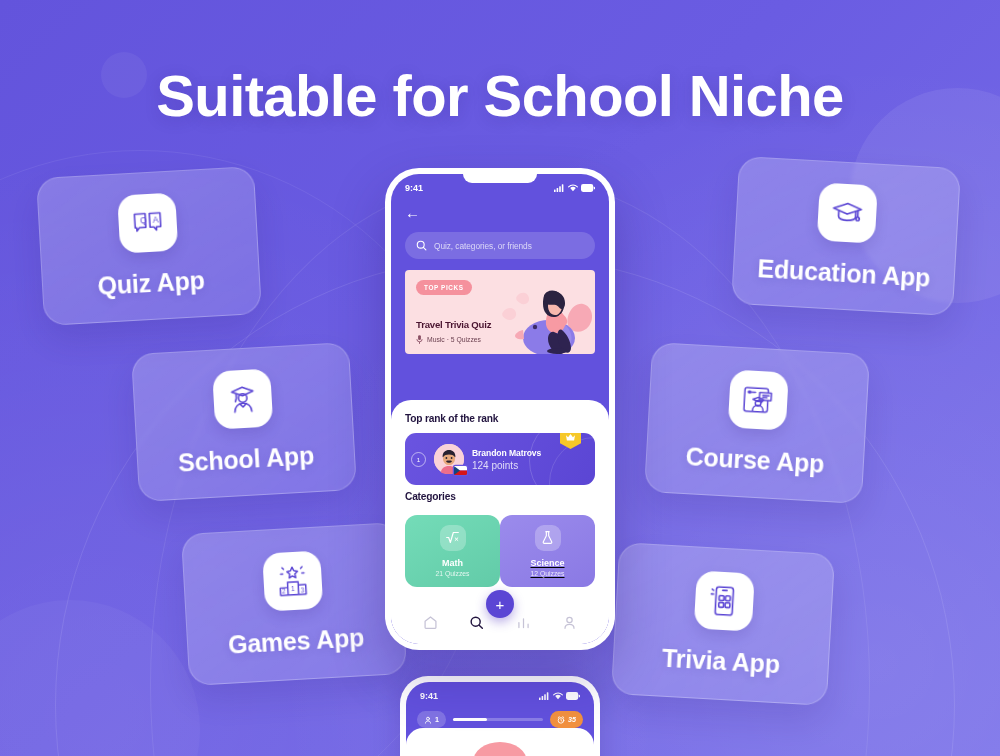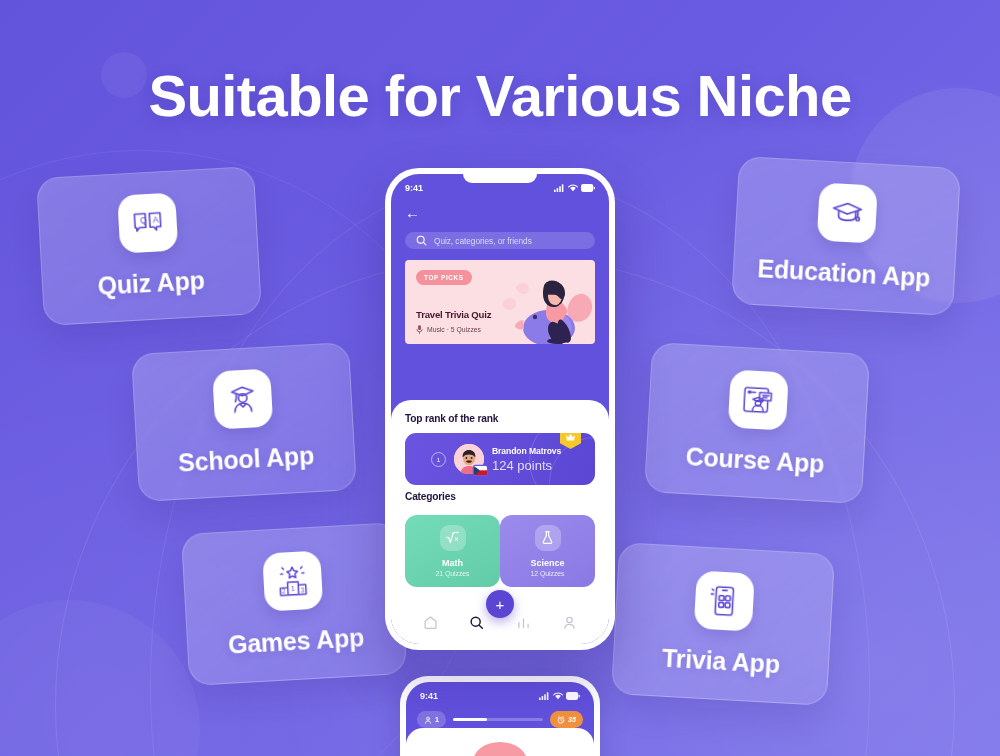--- a/index.html
+++ b/index.html
@@ -102,21 +102,21 @@
   .navrow{
     display:flex; align-items:center; padding:6px 14px 0; position:relative; height:26px;
   }
   .navrow .back{ color:#fff; font-size:15px; line-height:1; }
   .navrow .title{
     position:absolute; left:0; right:0; text-align:center;
     color:#fff; font-size:13.5px; font-weight:bold; letter-spacing:-.2px;
   }
   .searchbar{
     margin:10px 14px 0;
-    height:17px; border-radius:14px;
+    height:27px; border-radius:14px;
     background:rgba(255,255,255,.16);
     display:flex; align-items:center; gap:7px; padding:0 11px;
   }
   .searchbar .ph{ color:rgba(255,255,255,.72); font-size:8.3px; letter-spacing:-.05px; }
 
   
   .banner{
     margin:11px 14px 0; height:84px;
     border-radius:4px; background:#FCDFE2;
     position:relative; overflow:hidden;
@@ -142,41 +142,41 @@
   .sheet{
     position:absolute; left:0; right:0; top:226px; bottom:0;
     background:#fff; border-radius:20px 20px 28px 28px;
     padding:13px 14px 0;
   }
   .sect-title{ font-size:10.2px; font-weight:bold; color:#22143F; letter-spacing:-.2px; }
   .rankcard{
     margin-top:9px; height:52px; border-radius:11px;
     background:linear-gradient(120deg,#6A54E0 0%,#5B46D4 100%);
     position:relative; overflow:hidden;
-    display:flex; align-items:center; padding-left:26px; gap:8px;
+    display:flex; align-items:center; padding-left:6px; gap:8px;
   }
   .rank-num{
     width:15px; height:15px; border-radius:50%;
     border:1px solid rgba(255,255,255,.55);
     color:#fff; font-size:6.2px; display:flex; align-items:center; justify-content:center;
     flex:0 0 auto;
   }
   .avatar{
     width:30px; height:30px; border-radius:50%;
     background:#FAD2D8; position:relative; flex:0 0 auto;
     overflow:visible;
   }
   .avatar svg{ position:absolute; left:0; top:0; }
   .flag{
     position:absolute; right:-3px; bottom:-1px;
     width:13px; height:9px; border-radius:1.5px; overflow:hidden;
     box-shadow:0 0 0 1.2px #6A54E0;
   }
   .rank-info .nm{ color:#fff; font-size:8.6px; font-weight:bold; letter-spacing:-.1px; }
-  .rank-info .pt{ color:rgba(255,255,255,.8); font-size:13px; margin-top:2px; }
+  .rank-info .pt{ color:rgba(255,255,255,.8); font-size:10px; margin-top:2px; }
   .crown{
     position:absolute; right:14px; top:-7px;
     width:21px; height:23px;
     background:#F6C829;
     clip-path:polygon(50% 0,100% 25%,100% 75%,50% 100%,0 75%,0 25%);
     display:flex; align-items:center; justify-content:center;
   }
   .rank-swoosh{
     position:absolute; right:-26px; top:-18px; width:92px; height:92px;
     border:1.3px solid rgba(255,255,255,.16); border-radius:50%;
@@ -186,21 +186,21 @@
     border:1.3px solid rgba(255,255,255,.13); border-radius:50%;
   }
 
   .cats{ margin-top:13px; display:flex; }
   .cat{
     flex:1; height:72px; border-radius:12px;
     display:flex; flex-direction:column; align-items:center; justify-content:center;
     position:relative;
   }
   .cat.math{ background:linear-gradient(150deg,#74DCB8 0%,#62CBA8 100%); }
-  .cat.sci{ background:linear-gradient(150deg,#9B8BEC 0%,#8A79E4 100%); }
+  .cat.sci{ background:linear-gradient(150deg,#9B8BEC 0%,#8A79E4 100%);text-decoration:underline; }
   .cat .cicon{
     width:26px; height:26px; border-radius:9px;
     background:rgba(255,255,255,.26);
     display:flex; align-items:center; justify-content:center;
   }
   .cat .cname{ color:#fff; font-size:9px; font-weight:bold; margin-top:7px; }
   .cat .cqz{ color:rgba(255,255,255,.82); font-size:6.8px; margin-top:2.5px; }
 
   .tabbar{
     position:absolute; left:0; right:0; bottom:0; height:40px;
@@ -258,21 +258,21 @@
 <body>
 
 <div class="bg-grad"></div>
 <div class="deco-circle dc1"></div>
 <div class="deco-circle dc2"></div>
 <div class="deco-circle dc3"></div>
 <div class="arc arc1"></div>
 <div class="arc arc2"></div>
 <div class="arc arc3"></div>
 
-<h1 class="headline">Suitable for Various Niche</h1>
+<h1 class="headline">Suitable for School Niche</h1>
 
 <div class="niche" id="card-quiz">
   <div class="tile">
     <svg viewBox="0 0 32 32" fill="none" stroke="#5B46D4" stroke-width="1.5" stroke-linecap="round" stroke-linejoin="round">
       <path d="M4 7h10v13H8l-2.5 3V20H4z"></path>
         <path d="M18 7h10v13h-4v3l-2.5-3H18z"></path>
       <text x="9" y="16" font-size="8" fill="#5B46D4" stroke="none" font-family="Liberation Sans">Q</text>
       <text x="21" y="16" font-size="8" fill="#5B46D4" stroke="none" font-family="Liberation Sans">A</text>
     </svg>
   </div>

